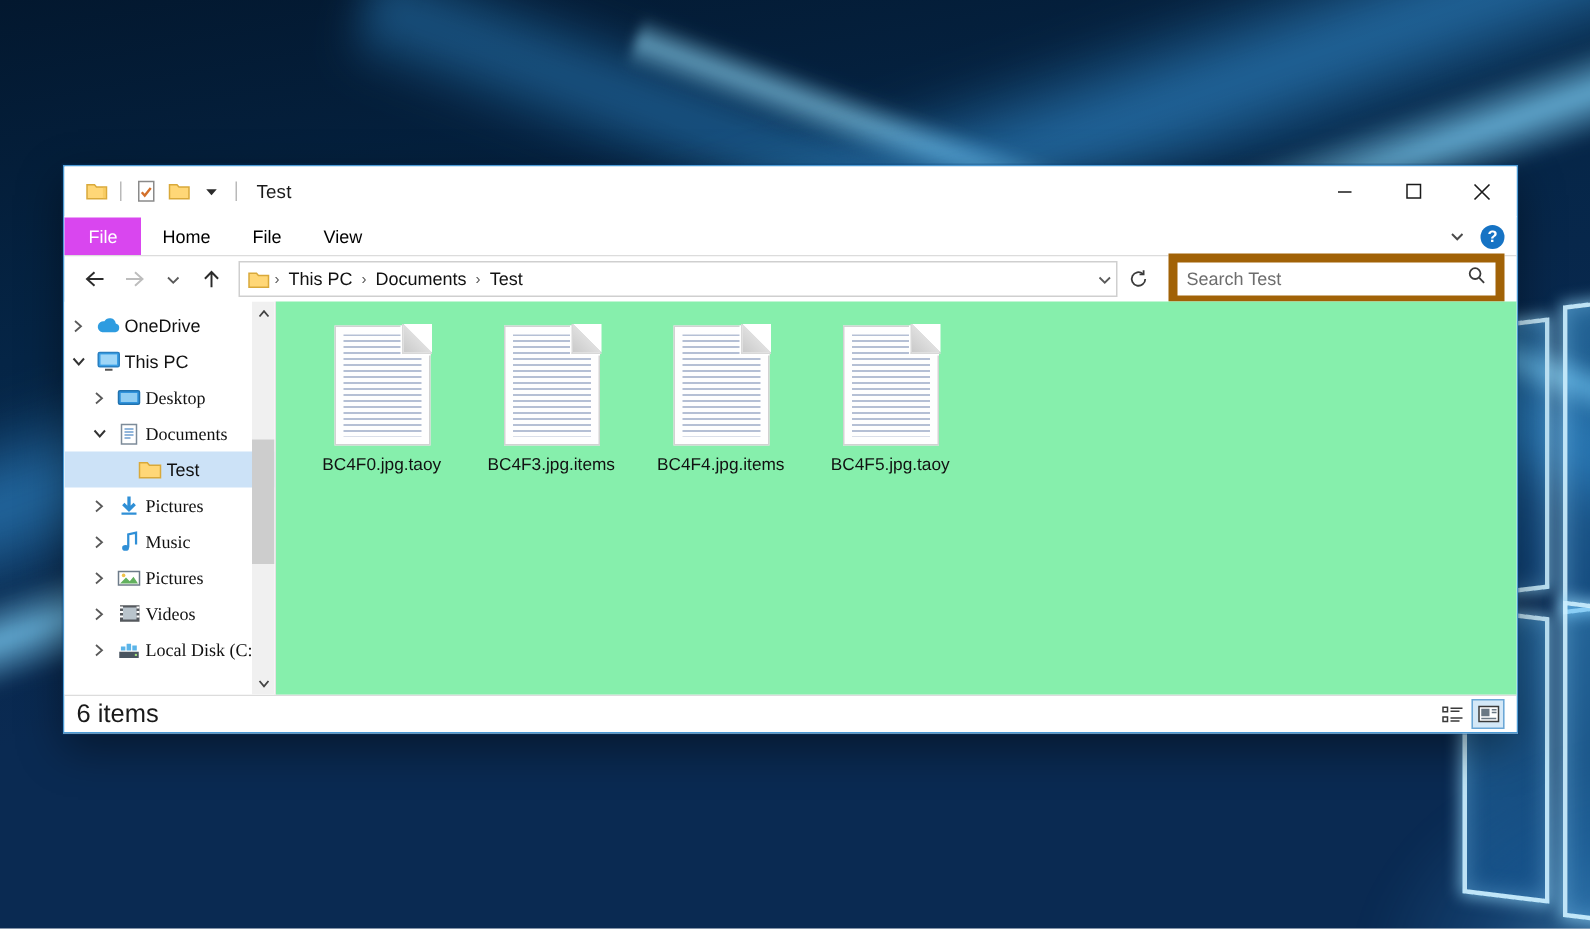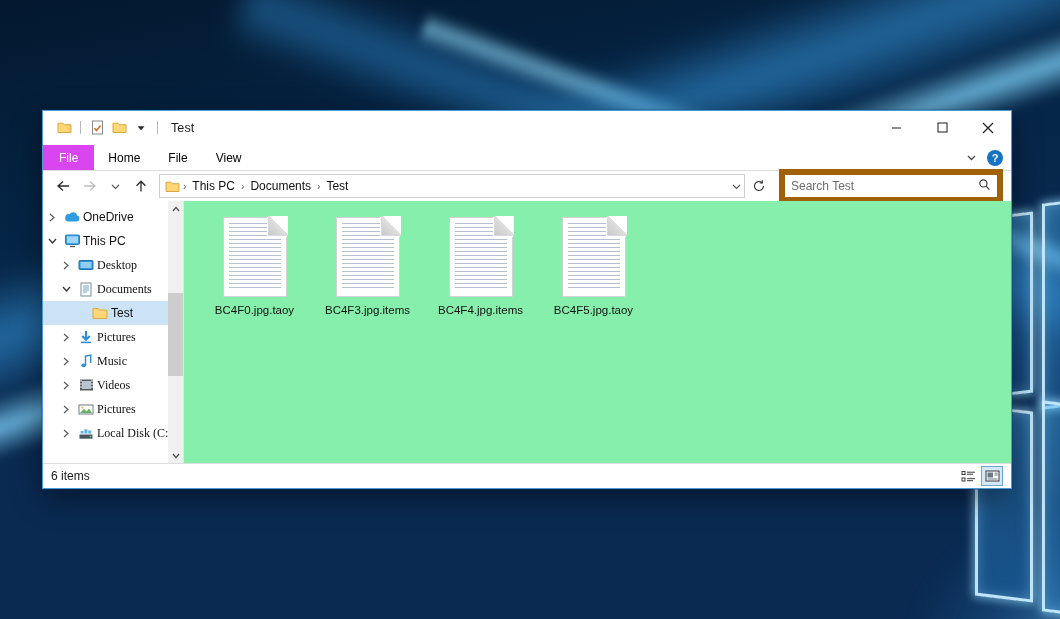--- a/index.html
+++ b/index.html
@@ -126,21 +126,21 @@
   .doc .lines{position:absolute;left:6px;right:6px;top:6px;bottom:6px;
               background-image:repeating-linear-gradient(to bottom,
                  rgba(150,165,195,.70) 0px, rgba(150,165,195,.70) 1px,
                  rgba(255,255,255,0) 1px, rgba(255,255,255,0) 4px);}
   .doc .mask{position:absolute;right:0;top:0;width:20px;height:20px;background:#fff;}
   .fname{font-size:11.5px;color:#111;margin-top:7px;white-space:nowrap;}
 
   
   .statusbar{height:24px;flex:0 0 auto;border-top:1px solid #dcdcdc;background:#fff;
              display:flex;align-items:center;padding:0 8px;}
-  .status-text{font-size:12px;color:#1a1a1a;}
+  .status-text{font-size:17px;color:#1a1a1a;}
   .viewbtns{margin-left:auto;display:flex;gap:3px;align-items:center;}
   .vbtn{width:20px;height:18px;display:flex;align-items:center;justify-content:center;}
   .vbtn.active{background:#d4e8f7;border:1px solid #6ba7d6;}
 </style>
 </head>
 <body>
 
 <div id="desktop">
   <div class="wp-base"></div>
   <div class="wp-dark"></div>
@@ -382,43 +382,43 @@
         <span class="nlabel">Music</span>
       </div>
 
       <div class="nitem ind2">
         <span class="chev">
           <svg width="8" height="9" viewBox="0 0 8 9">
               <path d="M2 1l4 3.5L2 8" fill="none" stroke="#5a5a5a" stroke-width="1.2"></path>
             </svg>
         </span>
         <span class="nico">
+          <svg width="16" height="13" viewBox="0 0 16 13">
+            <rect x="1" y="2" width="14" height="9" fill="#fff" stroke="#6d7b89" stroke-width="1"></rect>
+            <path d="M2 10l4-4 2.5 2.5L11 5.5l3 4.5z" fill="#63b15f"></path>
+            <circle cx="4.4" cy="4.6" r="1.2" fill="#f0c34a"></circle>
+          </svg>
+        </span>
+        <span class="nlabel">Pictures</span>
+      </div>
+
+      <div class="nitem ind2">
+        <span class="chev">
+          <svg width="8" height="9" viewBox="0 0 8 9">
+              <path d="M2 1l4 3.5L2 8" fill="none" stroke="#5a5a5a" stroke-width="1.2"></path>
+            </svg>
+        </span>
+        <span class="nico">
           <svg width="15" height="14" viewBox="0 0 15 14">
             <rect x="1" y="1.5" width="13" height="11" fill="#55595e"></rect>
             <rect x="3" y="3" width="9" height="8" fill="#b9c4cc"></rect>
             <path d="M1 3h2M1 6h2M1 9h2M12 3h2M12 6h2M12 9h2" stroke="#fff" stroke-width="1.2"></path>
           </svg>
         </span>
         <span class="nlabel">Videos</span>
-      </div>
-
-      <div class="nitem ind2">
-        <span class="chev">
-          <svg width="8" height="9" viewBox="0 0 8 9">
-              <path d="M2 1l4 3.5L2 8" fill="none" stroke="#5a5a5a" stroke-width="1.2"></path>
-            </svg>
-        </span>
-        <span class="nico">
-          <svg width="16" height="13" viewBox="0 0 16 13">
-            <rect x="1" y="2" width="14" height="9" fill="#fff" stroke="#6d7b89" stroke-width="1"></rect>
-            <path d="M2 10l4-4 2.5 2.5L11 5.5l3 4.5z" fill="#63b15f"></path>
-            <circle cx="4.4" cy="4.6" r="1.2" fill="#f0c34a"></circle>
-          </svg>
-        </span>
-        <span class="nlabel">Pictures</span>
       </div>
 
       <div class="nitem ind2">
         <span class="chev">
           <svg width="8" height="9" viewBox="0 0 8 9">
               <path d="M2 1l4 3.5L2 8" fill="none" stroke="#5a5a5a" stroke-width="1.2"></path>
             </svg>
         </span>
         <span class="nico">
           <svg width="16" height="13" viewBox="0 0 16 13">

